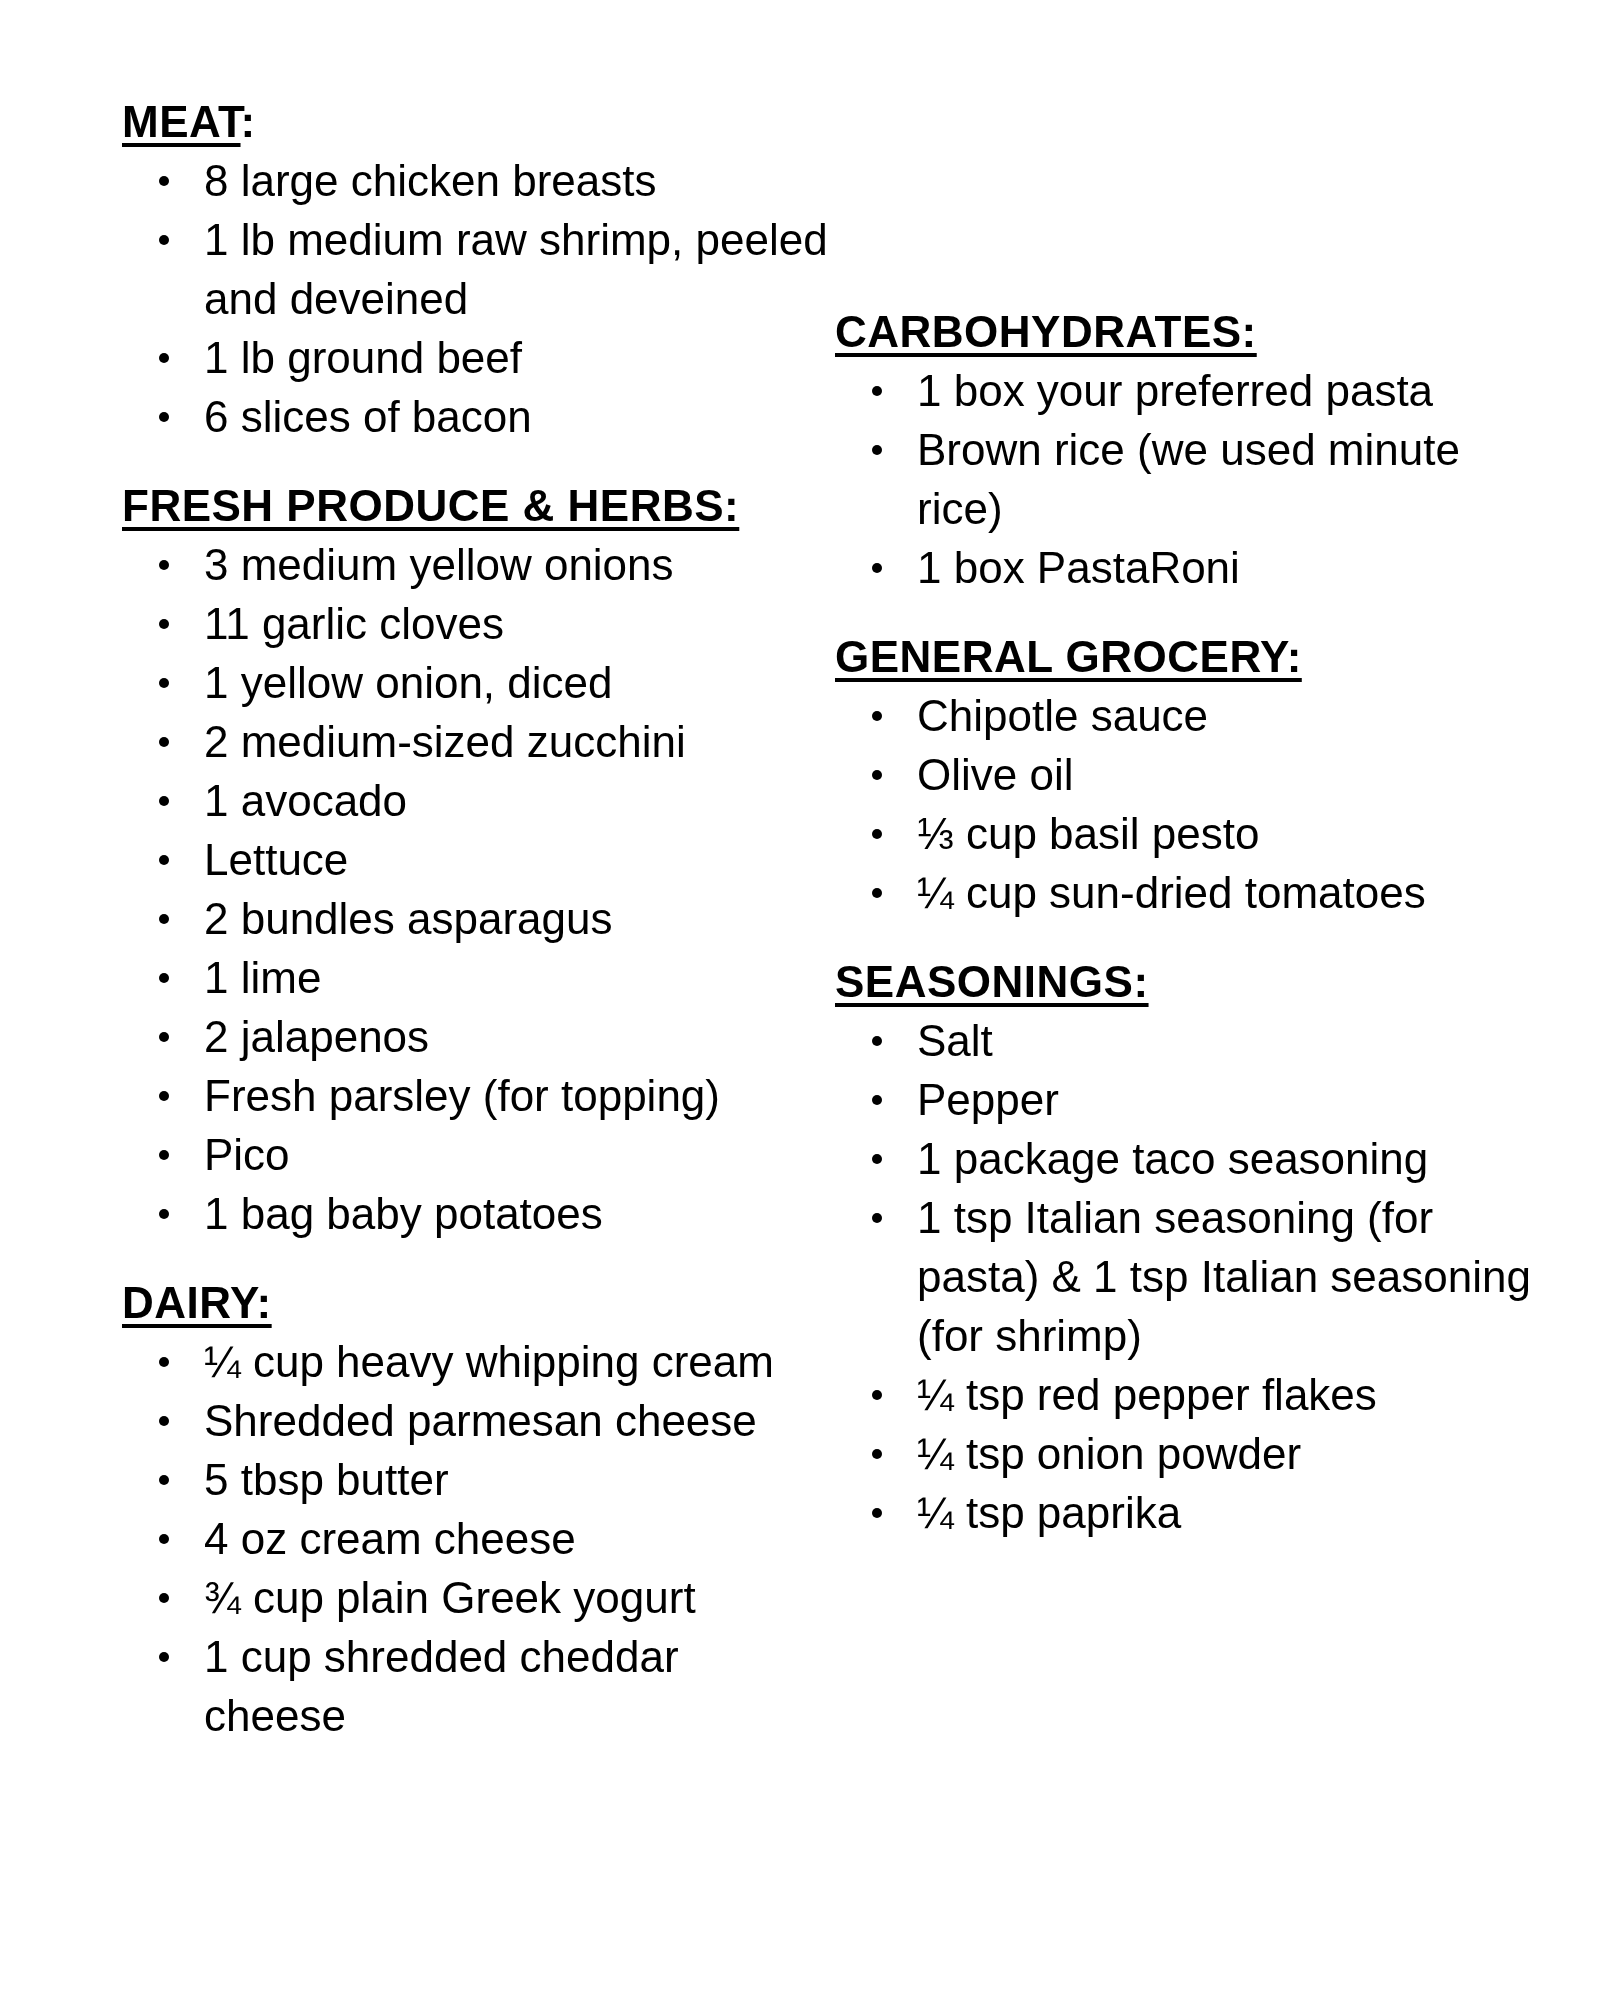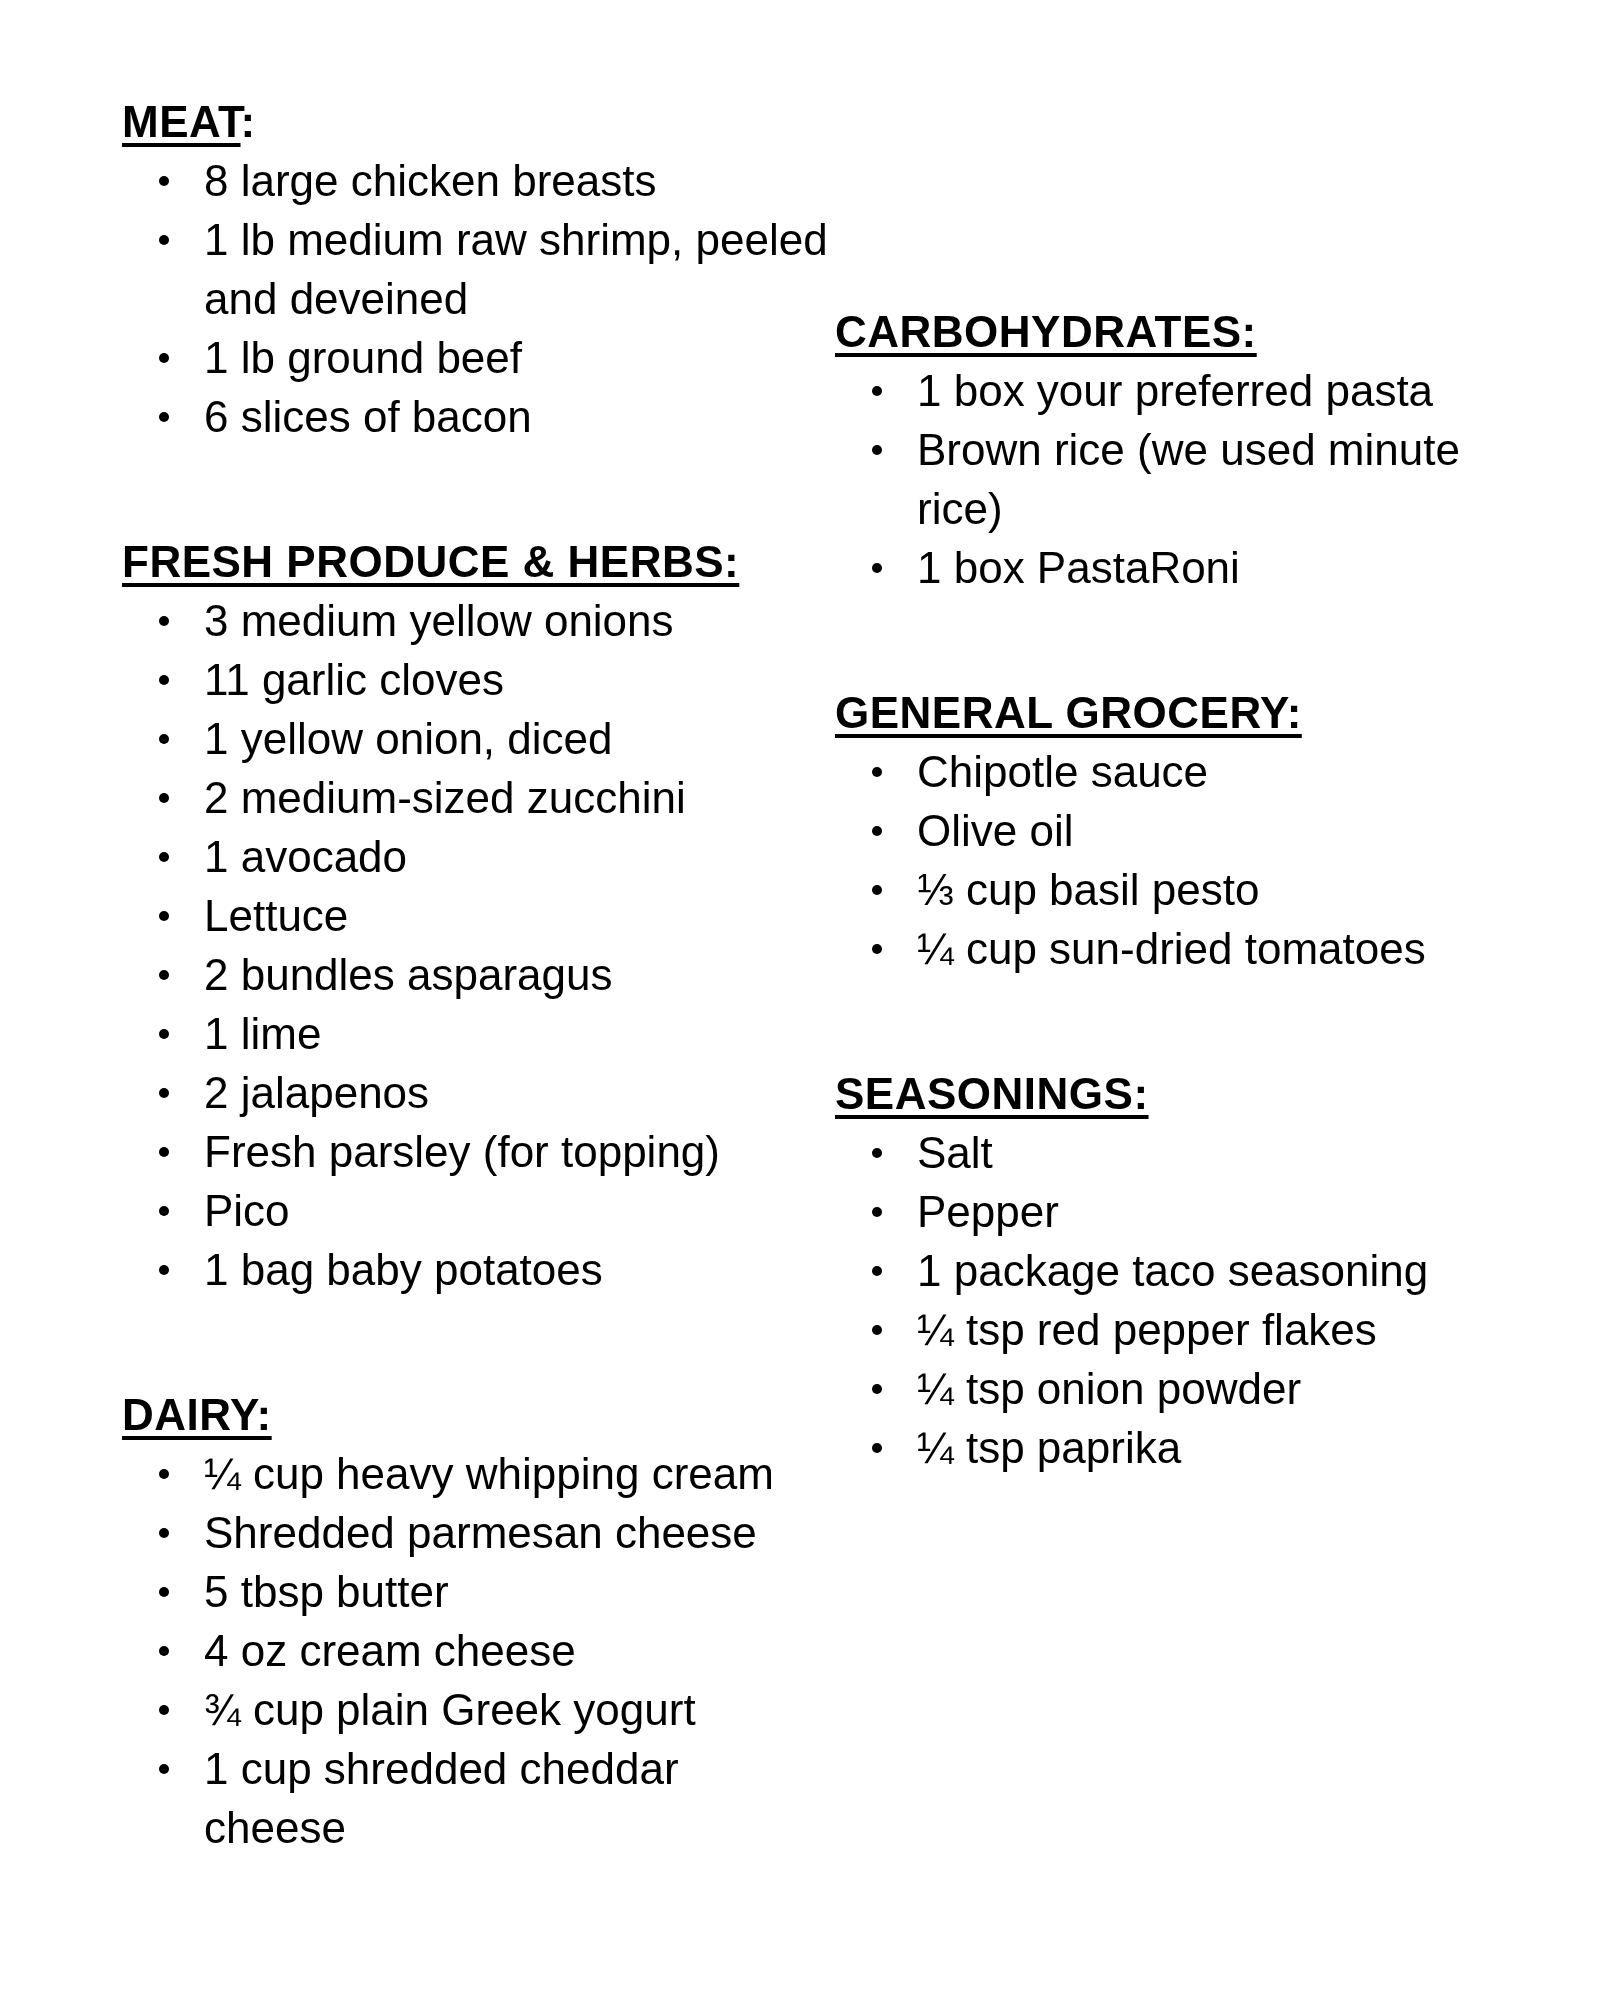--- a/index.html
+++ b/index.html
@@ -13,21 +13,21 @@
     overflow: hidden;
   }
   .column {
     position: absolute;
     font-size: 44px;
     line-height: 59px;
   }
   .col-left  { left: 122px; top: 92px;  width: 710px; }
   .col-right { left: 835px; top: 302px; width: 720px; }
 
-  section.list-section + section.list-section { margin-top: 86px; }
+  section.list-section + section.list-section { margin-top: 30px; }
 
   h2.section-heading {
     font-size: 44px;
     line-height: 59px;
     font-weight: 700;
     letter-spacing: 0.5px;
   }
   h2.section-heading .underlined {
     text-decoration: underline;
     text-decoration-thickness: 4px;
@@ -112,18 +112,21 @@
         <li><span class="bullet"></span><span class="item-text">⅓ cup basil pesto</span></li>
         <li><span class="bullet"></span><span class="item-text">¼ cup sun-dried tomatoes</span></li>
       </ul>
     </section>
     <section class="list-section">
       <h2 class="section-heading"><span class="underlined">SEASONINGS:</span><span></span></h2>
       <ul class="ingredient-list">
         <li><span class="bullet"></span><span class="item-text">Salt</span></li>
         <li><span class="bullet"></span><span class="item-text">Pepper</span></li>
         <li><span class="bullet"></span><span class="item-text">1 package taco seasoning</span></li>
+        <li><span class="bullet"></span><span class="item-text">1 tsp Italian seasoning (for
+pasta) &amp; 1 tsp Italian seasoning
+(for shrimp)</span></li>
         <li><span class="bullet"></span><span class="item-text">¼ tsp red pepper flakes</span></li>
         <li><span class="bullet"></span><span class="item-text">¼ tsp onion powder</span></li>
         <li><span class="bullet"></span><span class="item-text">¼ tsp paprika</span></li>
       </ul>
     </section>
   </div>
 
 </body></html>

